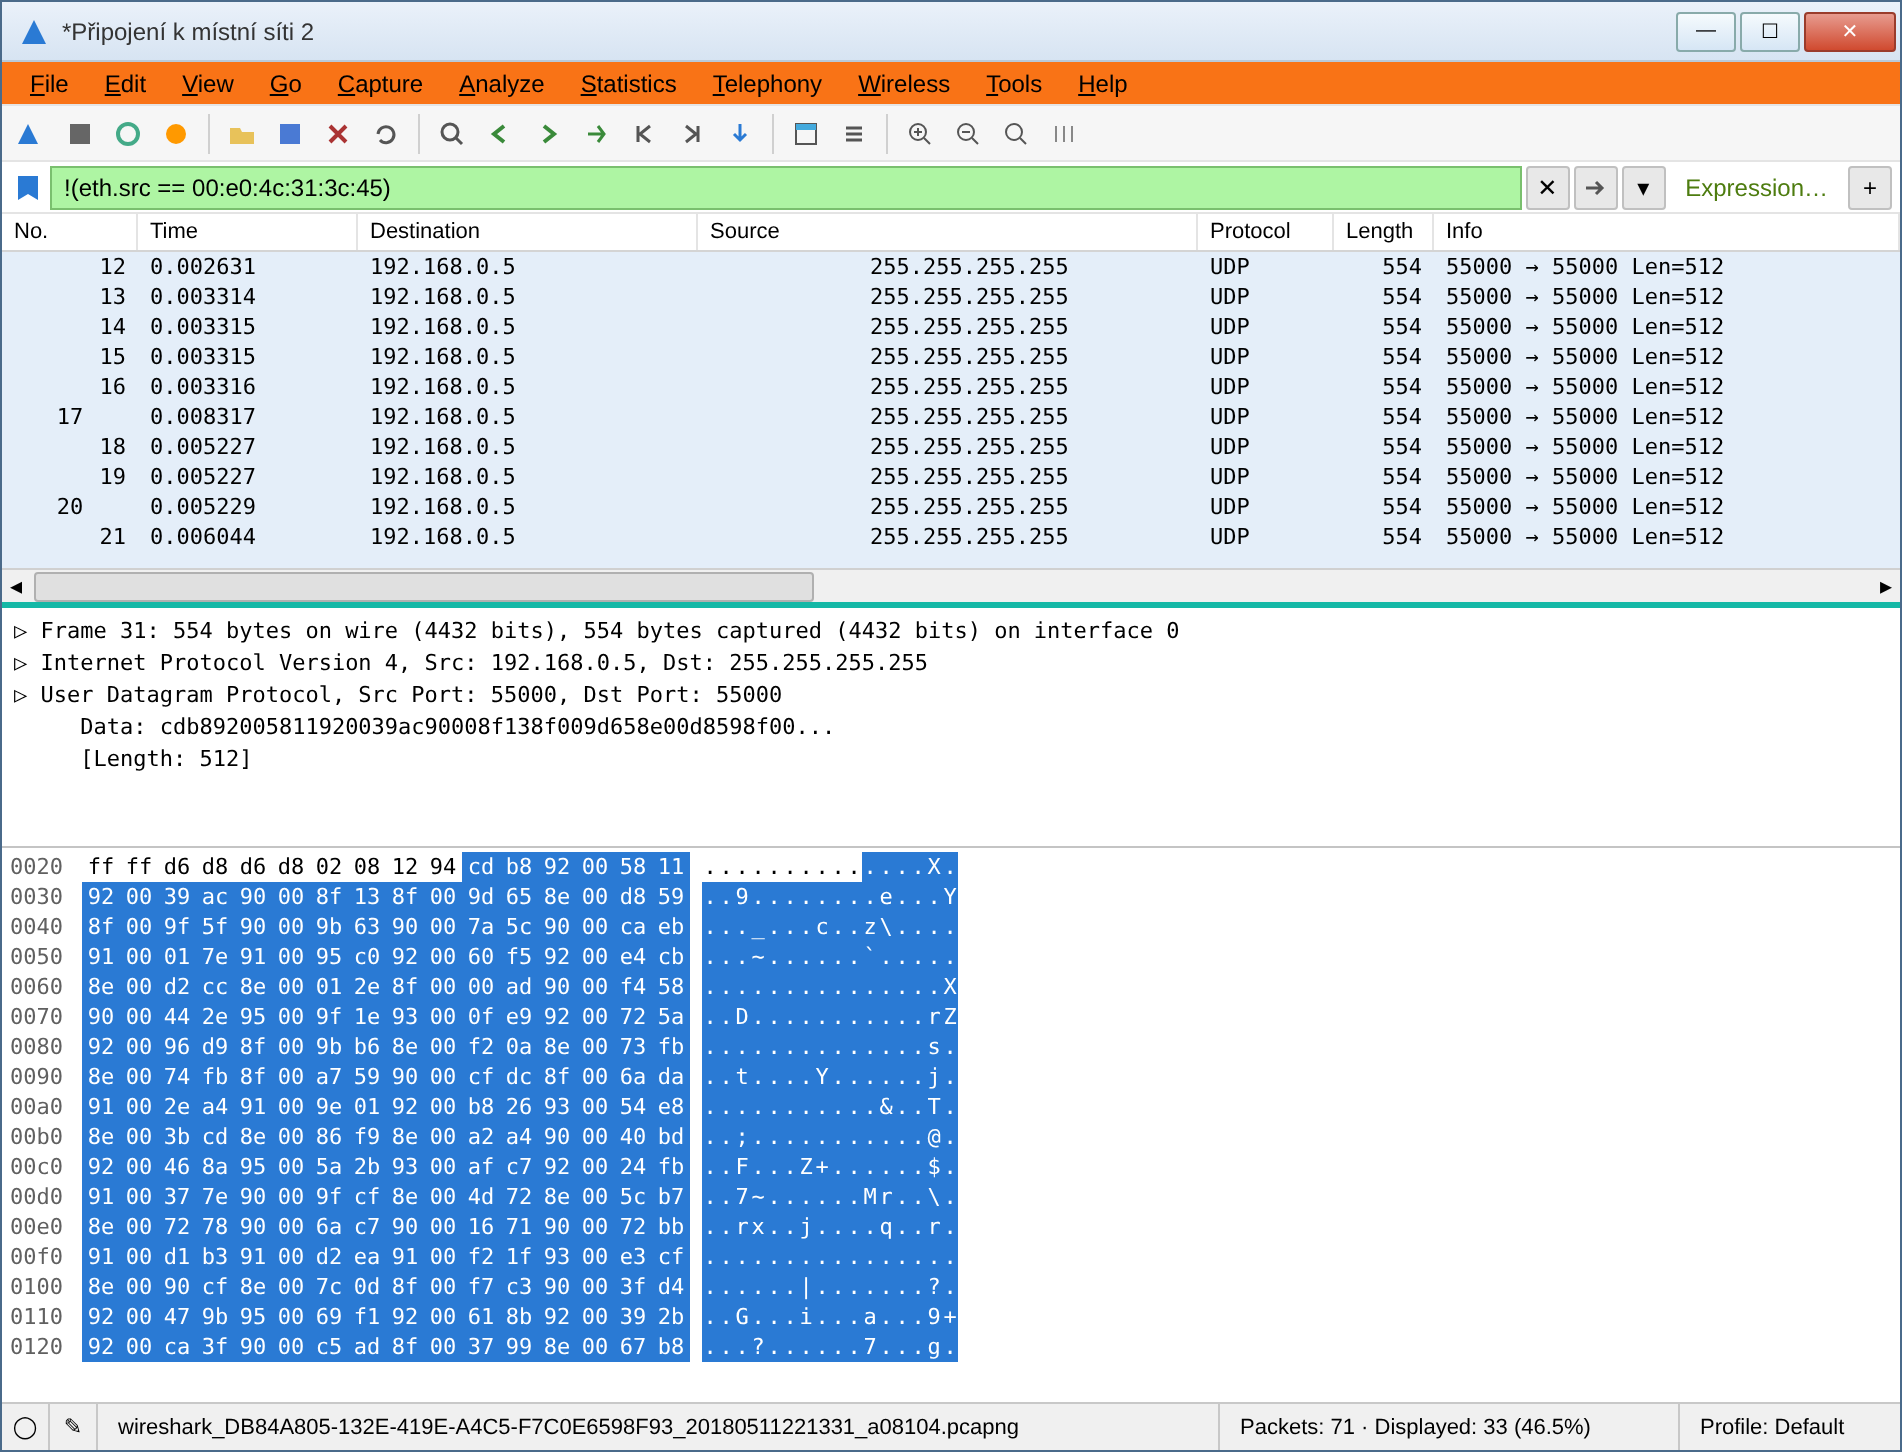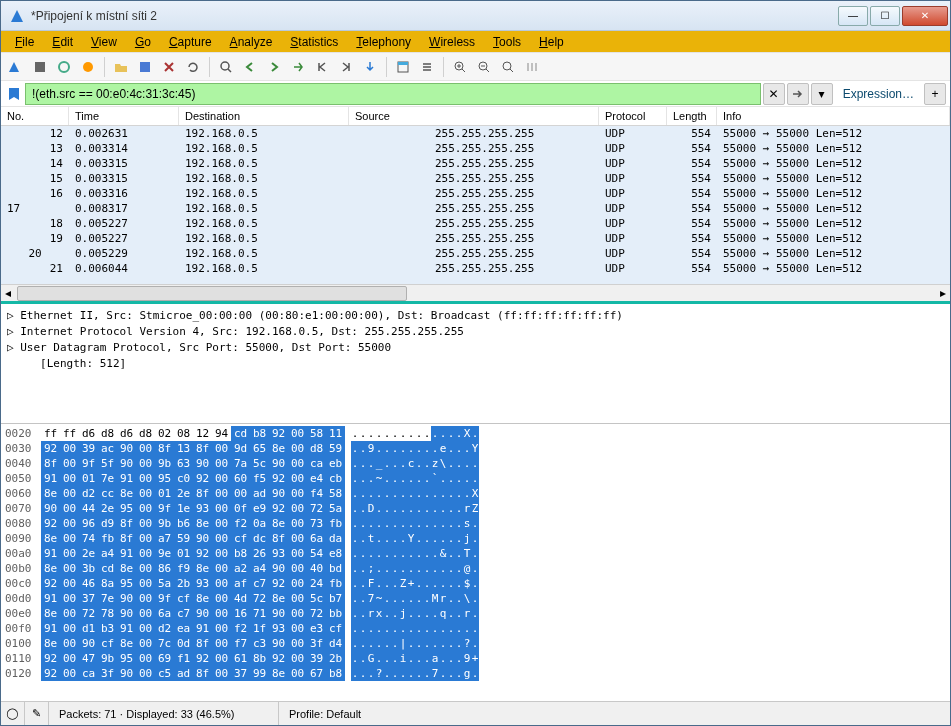--- a/index.html
+++ b/index.html
@@ -4,31 +4,31 @@
 <style>
 * { margin: 0; padding: 0; box-sizing: border-box; }
 body { font-family: "Segoe UI", Tahoma, sans-serif; font-size: 12px; background: #f0f0f0; overflow: hidden; }
 .window { width: 951px; height: 726px; background: #fff; border: 1px solid #4a6a8a; display: flex; flex-direction: column; }
 .titlebar { height: 30px; background: linear-gradient(#eaf1fa, #d7e4f2); display: flex; align-items: center; padding: 0 2px; border-bottom: 1px solid #b9c9d9; }
 .titlebar .icon { width: 16px; height: 16px; margin: 0 6px; }
 .titlebar .title { flex: 1; font-size: 12px; color: #333; }
 .titlebar .winbtns { display: flex; gap: 0; }
 .winbtn { width: 30px; height: 20px; border: 1px solid #8aa; background: linear-gradient(#f5fafd,#d6e6f5); display: flex; align-items: center; justify-content: center; font-size: 10px; cursor: pointer; border-radius: 2px; margin-left: 2px; }
 .winbtn.close { width: 46px; background: linear-gradient(#e79b8f,#d04a2f); color: #fff; border-color: #9a3c2c; }
-.menubar { height: 22px; background: #eab308; border-bottom: 1px solid #e4e4e4; display: flex; align-items: center; padding: 0 6px; gap: 2px; }
+.menubar { height: 22px; background: #f97316; border-bottom: 1px solid #e4e4e4; display: flex; align-items: center; padding: 0 6px; gap: 2px; }
 .menuitem { padding: 2px 8px; cursor: pointer; font-size: 12px; }
 .menuitem span.u { text-decoration: underline; }
 .toolbar { height: 28px; background: #f6f6f6; border-bottom: 1px solid #e4e4e4; display: flex; align-items: center; padding: 0 4px; gap: 2px; }
 .tbtn { width: 22px; height: 22px; display: flex; align-items: center; justify-content: center; cursor: pointer; border-radius: 2px; }
 .tsep { width: 1px; height: 20px; background: #d0d0d0; margin: 0 3px; }
 .filterbar { height: 26px; display: flex; align-items: center; padding: 2px 4px; gap: 2px; background: #fff; border-bottom: 1px solid #e4e4e4; }
 .filterbar .bm { width: 18px; height: 18px; display:flex;align-items:center;justify-content:center;}
 .filterbar input { flex: 1; height: 22px; background: #aef5a3; border: 1px solid #7ac06e; padding: 0 6px; font-size: 12px; font-family: inherit; }
 .filterbar .fbtn { width: 22px; height: 22px; display: flex; align-items: center; justify-content: center; cursor: pointer; background: #e8e8e8; border: 1px solid #c0c0c0; border-radius: 2px; }
-.filterbar .expr { padding: 0 8px; cursor: pointer; font-size: 12px; color: #0c4a6e; }
+.filterbar .expr { padding: 0 8px; cursor: pointer; font-size: 12px; color: #4d7c0f; }
 .packets { flex: 0 0 auto; display: flex; flex-direction: column; border-bottom: 3px solid #14b8a6; }
 .phdrs { display: flex; background: #fff; border-bottom: 1px solid #d4d4d4; font-size: 11px; }
 .phdr { padding: 3px 6px; border-right: 1px solid #e4e4e4; cursor: pointer; }
 .plist { height: 158px; overflow-y: scroll; background: #e4eef9; font-family: Consolas, monospace; font-size: 11px; }
 .prow { display: flex; padding: 0 0; line-height: 15px; }
 .prow > div { padding: 0 6px; white-space: nowrap; overflow: hidden; }
 .hscroll { height: 17px; background: #f0f0f0; border-top: 1px solid #d0d0d0; display: flex; align-items: center; }
 .hscroll .thumb { height: 15px; background: #e0e0e0; border: 1px solid #b0b0b0; border-radius: 2px; }
 .details { flex: 0 0 auto; height: 120px; border-bottom: 1px solid #c4c4c4; padding: 4px 6px; font-family: Consolas, monospace; font-size: 11px; line-height: 16px; overflow: auto; background: #fff; }
 .details .line { white-space: pre; }
@@ -264,21 +264,21 @@
         <div class="prow">
           <div style="width:68px;text-align:right">16</div>
           <div style="width:110px">0.003316</div>
           <div style="width:250px">192.168.0.5</div>
           <div style="width:170px">255.255.255.255</div>
           <div style="width:68px">UDP</div>
           <div style="width:50px;text-align:right">554</div>
           <div style="flex:1">55000 → 55000 Len=512</div>
         </div>
         <div class="prow">
-          <div style="width:68px;text-align:left">17</div>
+          <div style="width:68px;text-align:center">17</div>
           <div style="width:110px">0.008317</div>
           <div style="width:250px">192.168.0.5</div>
           <div style="width:170px">255.255.255.255</div>
           <div style="width:68px">UDP</div>
           <div style="width:50px;text-align:right">554</div>
           <div style="flex:1">55000 → 55000 Len=512</div>
         </div>
         <div class="prow">
           <div style="width:68px;text-align:right">18</div>
           <div style="width:110px">0.005227</div>
@@ -318,23 +318,24 @@
       </div>
     <div class="hscroll">
       <div style="width:14px;text-align:center;">◂</div>
       <div class="thumb" style="width:390px;margin-left:2px;"></div>
       <div style="flex:1"></div>
       <div style="width:14px;text-align:center;">▸</div>
     </div>
   </div>
 
   <div class="details" id="details">
-      <div class="line">▷ Ethernet II, Src: Stmicroe_00:00:00 (00:80:e1:00:00:00), Dst: Broadcast (ff:ff:ff:ff:ff:ff)</div>
+      <div class="line">▷ Frame 31: 554 bytes on wire (4432 bits), 554 bytes captured (4432 bits) on interface 0</div>
       <div class="line">▷ Internet Protocol Version 4, Src: 192.168.0.5, Dst: 255.255.255.255</div>
       <div class="line">▷ User Datagram Protocol, Src Port: 55000, Dst Port: 55000</div>
+      <div class="line">     Data: cdb892005811920039ac90008f138f009d658e00d8598f00...</div>
       <div class="line">     [Length: 512]</div>
     </div>
 
   <div class="hex" id="hex">
       <div class="hexrow">
         <div class="off">0020</div>
         <div class="bytes">
           <span class="b">ff</span>
           <span class="b">ff</span>
           <span class="b">d6</span>
@@ -993,17 +994,18 @@
           <span class="a hl">.</span>
           <span class="a hl">g</span>
           <span class="a hl">.</span>
         </div>
       </div>
     </div>
 
   <div class="statusbar">
     <div class="sseg" style="width:24px;justify-content:center;">◯</div>
     <div class="sseg" style="width:24px;justify-content:center;">✎</div>
+    <div class="sseg file">wireshark_DB84A805-132E-419E-A4C5-F7C0E6598F93_20180511221331_a08104.pcapng</div>
     <div class="sseg" style="width:230px">Packets: 71 · Displayed: 33 (46.5%)</div>
     <div class="sseg" style="width:110px;border-right:none">Profile: Default</div>
   </div>
 
 </div>
 
 </body></html>

